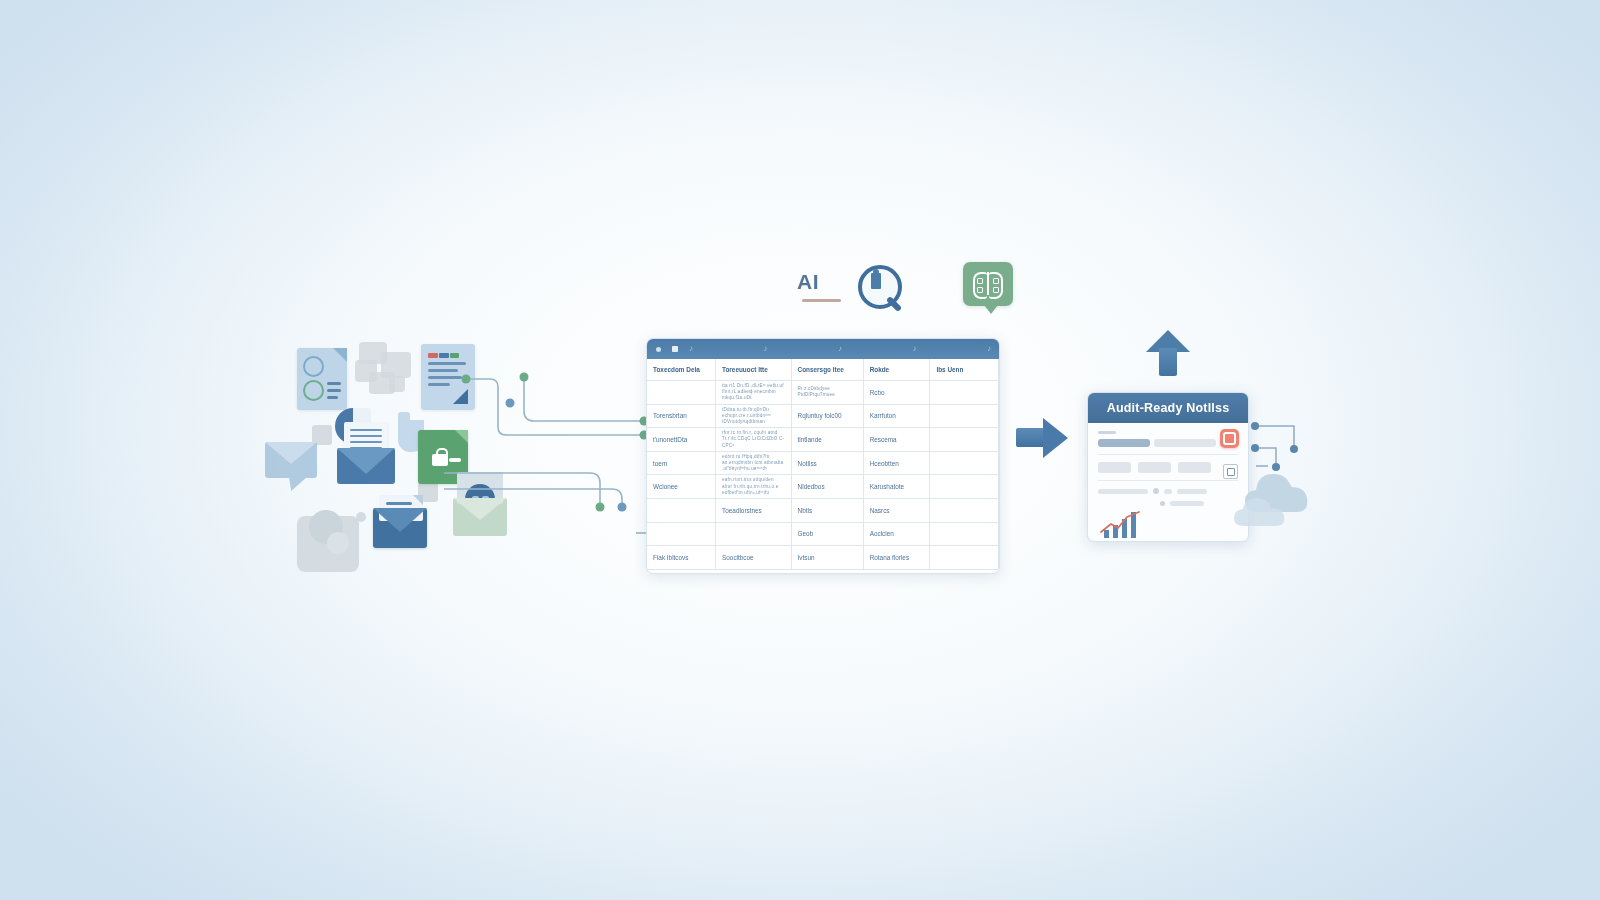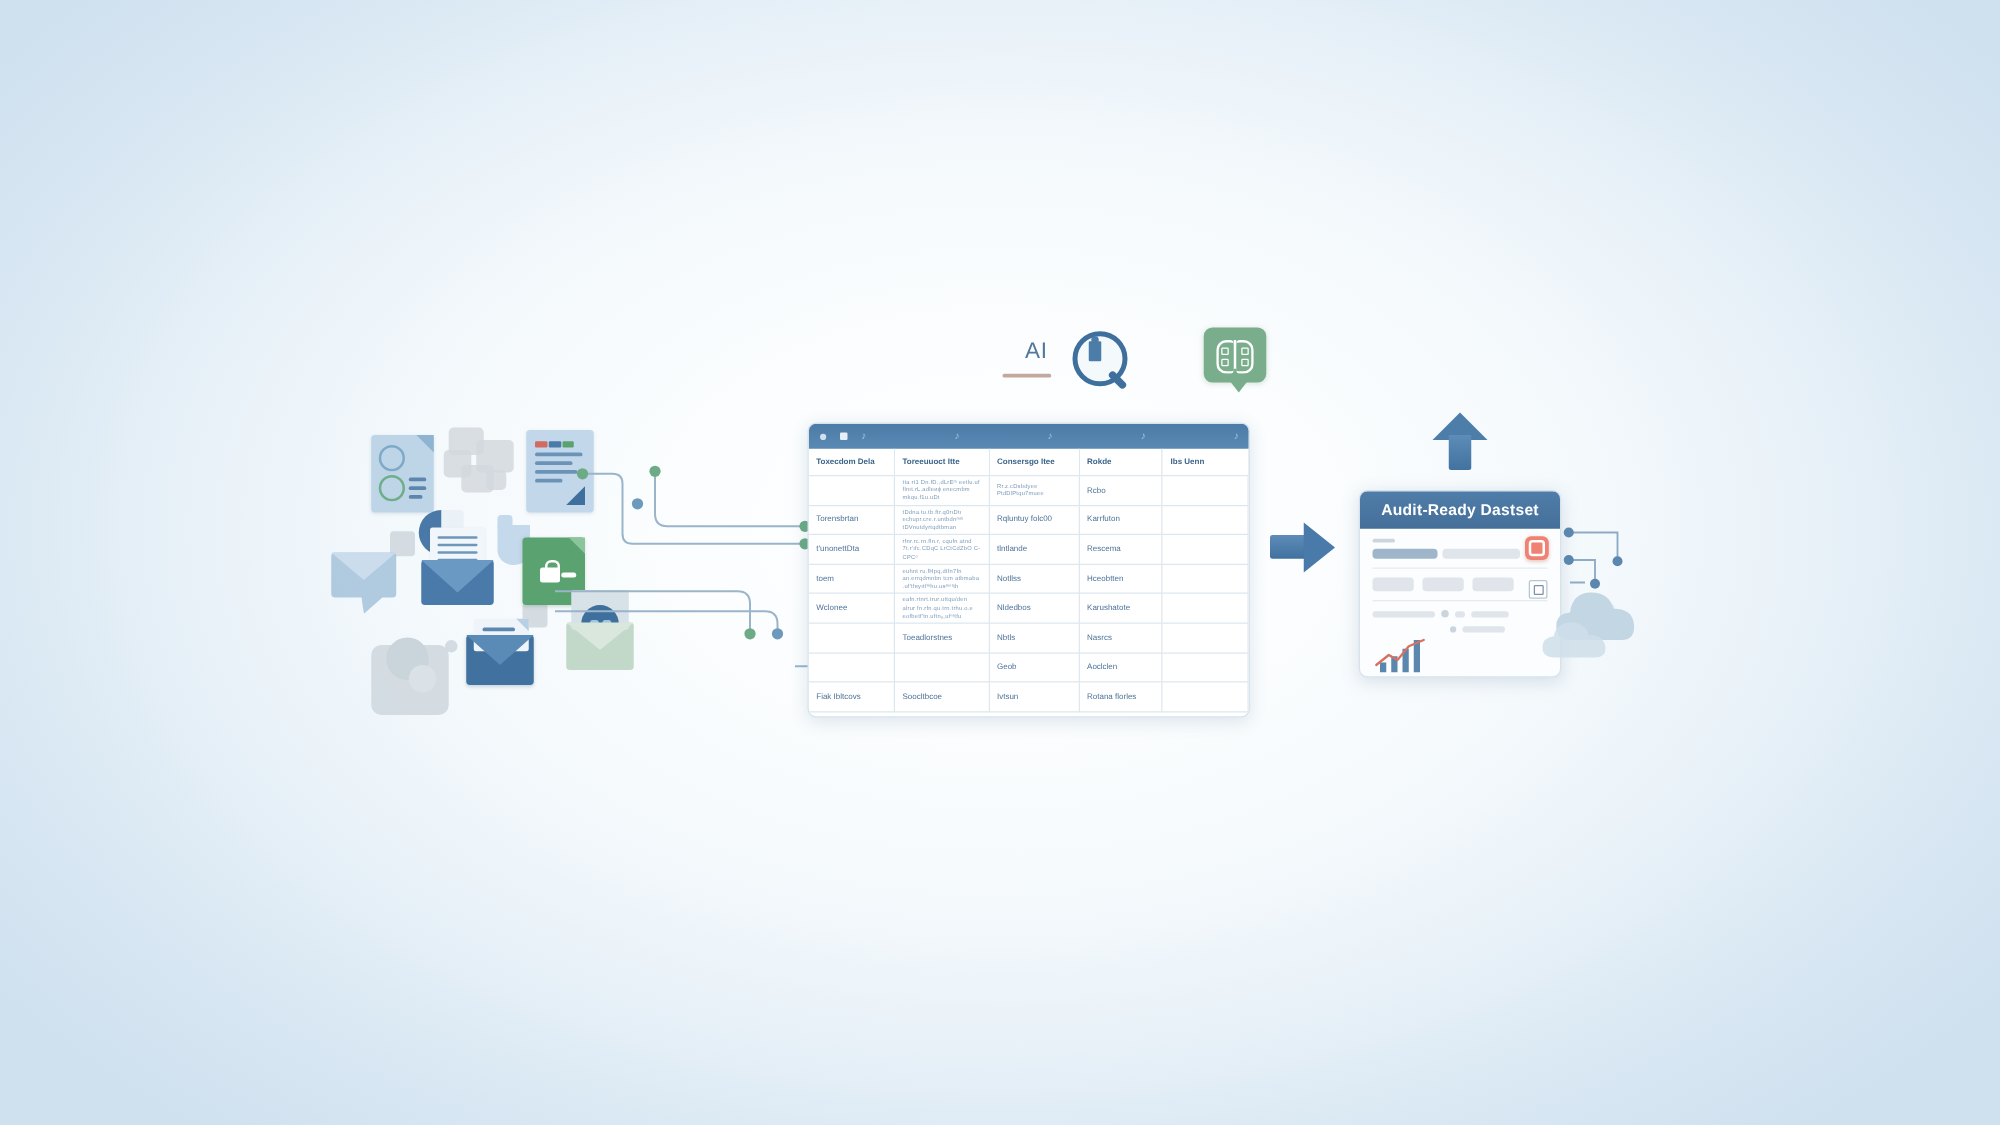--- a/index.html
+++ b/index.html
@@ -113,21 +113,21 @@
     filter:blur(.35px);
   }
   #grid th{font-weight:700;color:#3d6489;background:#ffffff;height:21px;}
   #grid td.blobtext{
     font-size:4.6px;line-height:1.35;white-space:normal;color:#7b9ab8;
     filter:blur(.6px);letter-spacing:.2px;
   }
 
   
   #ai-badges{left:795px;top:262px;width:230px;height:56px;}
-  #ai-word{position:absolute;left:25px;top:8px;font-size:18px;color:#53779a;letter-spacing:.5px;font-weight:400;filter:blur(.2px);}
+  #ai-word{position:absolute;left:2px;top:8px;font-size:21px;color:#53779a;letter-spacing:.5px;font-weight:700;filter:blur(.2px);}
   #ai-underline{position:absolute;left:7px;top:37px;width:39px;height:3px;background:#c3a89e;border-radius:2px;}
 
   #magnifier{position:absolute;left:63px;top:3px;width:50px;height:50px;}
   #magnifier .ring{position:absolute;left:0;top:0;width:36px;height:36px;border-radius:50%;border:4px solid #3f6f9c;background:#f4f9fc;}
   #magnifier .handle{position:absolute;left:30px;top:30px;width:17px;height:6px;background:#3f6f9c;border-radius:3px;transform:rotate(45deg);transform-origin:0 50%;}
   #magnifier .doc{position:absolute;left:13px;top:8px;width:10px;height:16px;background:#4c7da9;border-radius:1px;}
   #magnifier .doc:after{content:"";position:absolute;left:2px;top:-4px;width:6px;height:6px;border-radius:50%;background:#4c7da9;}
 
   #brain-bubble{position:absolute;left:168px;top:0;width:50px;height:44px;background:#79ad8c;border-radius:7px;box-shadow:0 1px 4px rgba(60,110,80,.18);}
   #brain-bubble .tail{position:absolute;left:21px;bottom:-8px;width:0;height:0;border-left:7px solid transparent;border-right:7px solid transparent;border-top:9px solid #79ad8c;}
@@ -413,21 +413,21 @@
       <div class="head"></div>
   </div>
 
   <div class="abs" id="up-arrow">
     <div class="head"></div>
       <div class="shaft"></div>
   </div>
 
   <div class="abs" id="output-panel">
     <div id="panel-header">
-      <span id="panel-title">Audit-Ready Dastset</span>
+      <span id="panel-title">Audit-Ready Notllss</span>
     </div>
     <div id="panel-body">
 
       <div class="ph" style="width:18px;height:3px;background:#cdd6de;"></div>
       <div style="display:flex;gap:4px;margin-top:5px;align-items:center;">
         <div class="ph dark" style="width:52px;height:8px;"></div>
         <div class="ph" style="width:62px;height:8px;"></div>
       </div>
 
       <div class="rule"></div>

